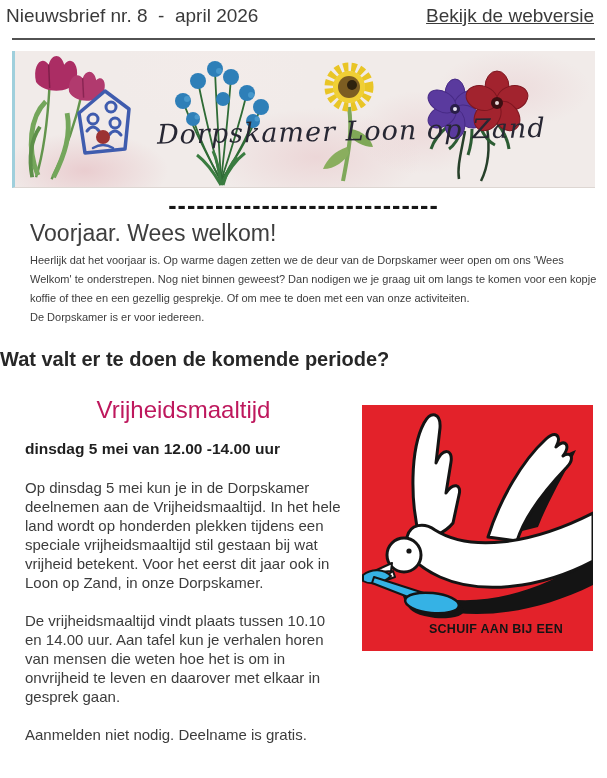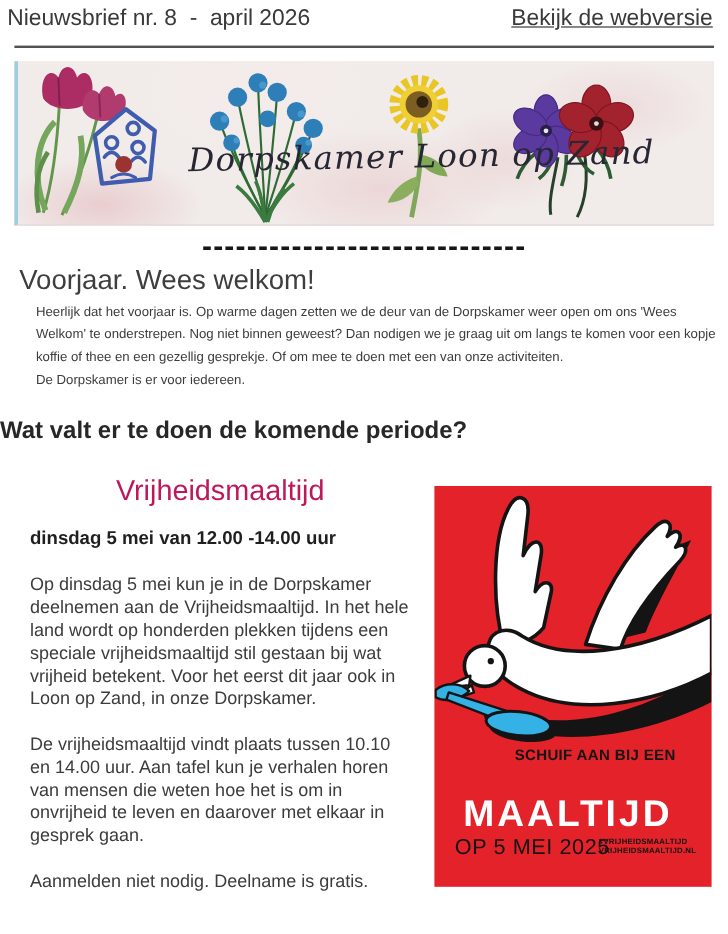--- a/index.html
+++ b/index.html
@@ -33,32 +33,32 @@
   .svg-cornflowers{left:148px;top:8px;width:118px;height:128px;}
   .svg-sunflower{left:292px;top:4px;width:80px;height:130px;}
   .svg-anemones{left:402px;top:6px;width:115px;height:125px;}
   .script-title{position:absolute;left:142px;top:64px;right:4px;z-index:5;
     font-family:"DejaVu Serif",serif;font-style:italic;font-size:27px;
     letter-spacing:1px;color:#272733;transform:rotate(-1deg);}
   
   .dashes{margin-top:2px;height:13px;line-height:11px;text-align:center;
     font-weight:700;font-size:25px;letter-spacing:1px;color:#161616;overflow:hidden;}
   
-  h1{margin:7px 0 4px 16px;font-size:23px;font-weight:400;color:#3e3e3e;}
+  h1{margin:7px 0 4px 30px;font-size:23px;font-weight:400;color:#3e3e3e;}
   .intro-p{margin:0 10px 0 30px;max-width:575px;font-size:11px;line-height:19px;color:#3c3c3c;}
   
   h2{margin:21px 0 0 0;font-size:20px;font-weight:700;color:#272727;}
   .event{display:flex;margin:10px 0 0 25px;}
   .event-left{width:322px;flex:none;}
   h3{margin:16px;width:285px;text-align:center;font-size:24px;font-weight:400;color:#be185d;line-height:26px;}
   .event-date{margin:5px 0 0 0;font-size:15.5px;font-weight:700;color:#1f1f1f;line-height:19px;}
   .event-p{width:318px;margin:20px 0 0 0;font-size:15px;line-height:19px;color:#3c3c3c;}
   .event-p + .event-p{margin-top:19px;}
   
-  .poster{position:relative;flex:none;margin:24px 0 0 15px;width:231px;height:334px;
+  .poster{position:relative;flex:none;margin:24px 0 0 15px;width:231px;height:246px;
     background:var(--background,#e3222a);overflow:hidden;}
   .poster .dove{position:absolute;left:0;top:0;width:231px;height:220px;}
   .poster .tagline{position:absolute;right:30px;top:217px;font-size:12.5px;font-weight:700;
     letter-spacing:.3px;color:var(--ink,#141414);}
   .poster .ptitle{position:absolute;left:24px;top:231px;width:180px;font-size:31px;font-weight:700;
     line-height:28px;letter-spacing:1px;color:var(--title-text,#fff);white-space:nowrap;}
   .poster .ptitle.t2{top:259px;letter-spacing:2.5px;}
   .poster .pdate{position:absolute;left:17px;top:291px;font-size:18px;font-weight:400;
     letter-spacing:.5px;color:var(--ink,#141414);white-space:nowrap;}
   .poster .ptiny{position:absolute;left:137px;top:293px;font-size:6.5px;line-height:7.5px;

